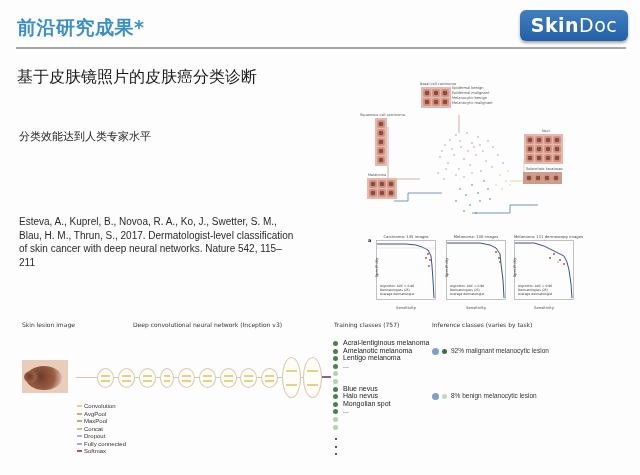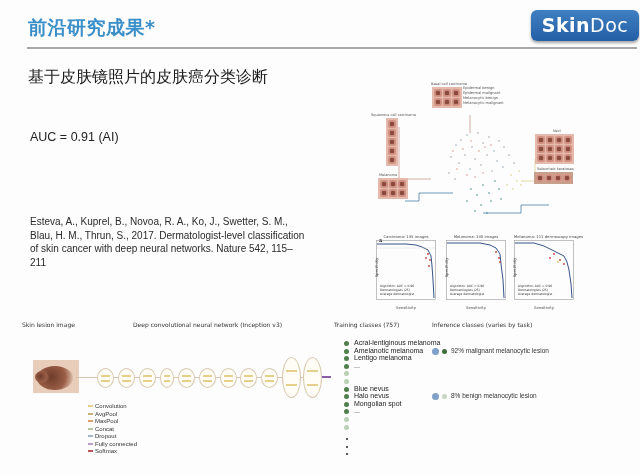--- a/index.html
+++ b/index.html
@@ -1,18 +1,18 @@
 <!DOCTYPE html>
 <html><head>
 <meta charset="utf-8">
 <style>
   * { box-sizing: border-box; margin: 0; padding: 0; }
   html, body { width: 640px; height: 475px; background: #fdfdfe; overflow: hidden; }
   body { position: relative; font-family: "DejaVu Sans", "Liberation Sans", sans-serif; color: #1a1a1a; }
-  .abs { position: absolute; margin-left: 11px; }
+  .abs { position: absolute; }
 
   .slide-title { left: 17px; top: 15px; font-size: 19px; font-weight: bold; color: #3a8fc8; letter-spacing: 0.5px; }
   .divider { left: 16px; top: 47px; width: 610px; height: 2px; background: #a8a8a8; }
   .logo { left: 520px; top: 10px; width: 108px; height: 31px; border-radius: 6px;
           background: linear-gradient(#3f7fc0, #245fa6); box-shadow: 0 2px 3px rgba(0,0,0,0.35);
           color: #fff; font-family: "DejaVu Sans", sans-serif; font-size: 19px; line-height: 31px; text-align: center; letter-spacing: 0.5px; }
   .logo b { font-weight: bold; }
   .logo span.light { font-weight: normal; }
 
   .subtitle { left: 17px; top: 67px; font-size: 16px; color: #1a1a1a; }
@@ -62,21 +62,21 @@
 </head>
 <body>
 
 <div class="abs slide-title">前沿研究成果*</div>
 <div class="abs logo"><b>Skin</b><span class="light">Doc</span></div>
 <div class="abs divider"></div>
 
 <div class="abs subtitle">基于皮肤镜照片的皮肤癌分类诊断</div>
 
 <div class="abs claim">
-  <div class="auc">AUC = 0.91 (AI)</div>
+  <div>分类效能达到人类专家水平</div>
 </div>
 
 <div class="abs citation">Esteva, A., Kuprel, B., Novoa, R. A., Ko, J., Swetter, S. M., Blau, H. M., Thrun, S., 2017. Dermatologist-level classification of skin cancer with deep neural networks. Nature 542, 115–211</div>
 
 <div class="abs tsne">
   <svg width="220" height="145" style="position:absolute;left:0;top:0">
     <g fill="#9aa6b2">
       <circle cx="85" cy="60" r="0.8"></circle>
         <circle cx="90" cy="55" r="0.8"></circle>
         <circle cx="96" cy="50" r="0.8"></circle>

